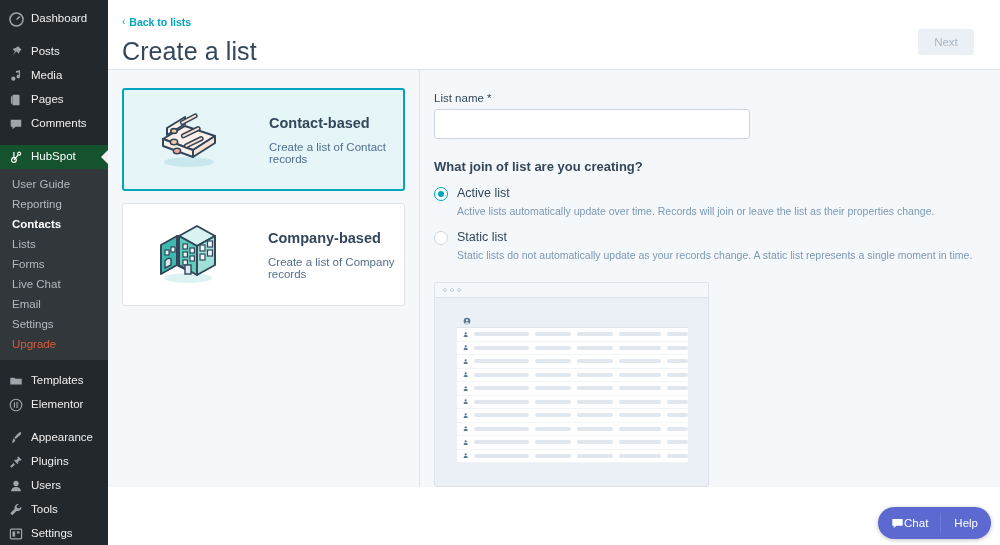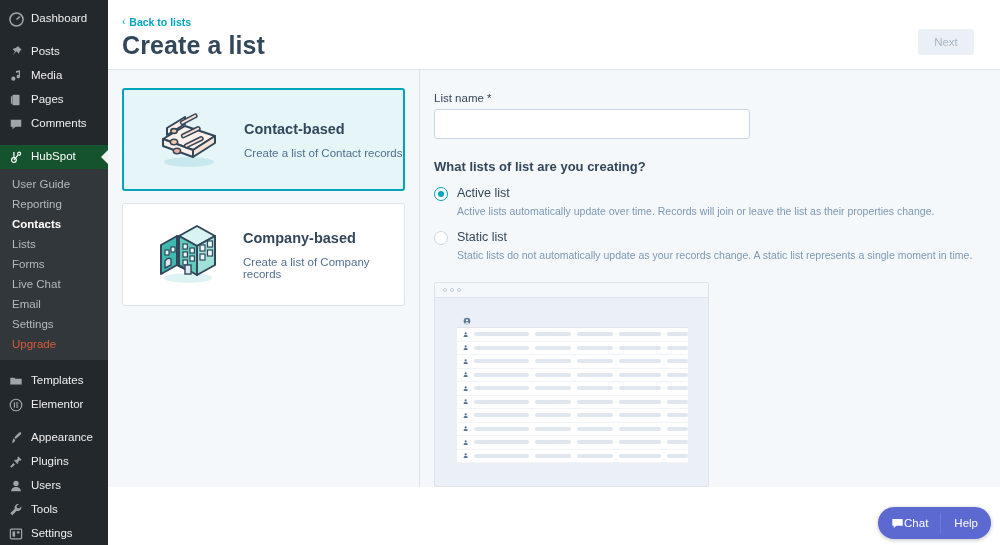--- a/index.html
+++ b/index.html
@@ -84,23 +84,23 @@
   .back-link {
     display: inline-flex; align-items: center; gap: 4px;
     color: #00a4bd;
     font-size: 10.5px;
     font-weight: bold;
     text-decoration: none;
   }
   .back-chev { font-size: 10px; line-height: 1; font-weight: normal; }
   .page-title {
     font-size: 25px;
-    font-weight: 700;
+    font-weight: 400;
     color: #33475b;
-    margin-top: 2px;
+    margin-top: 8px;
     letter-spacing: 0.1px;
   }
   .next-btn {
     position: absolute; right: 26px; top: 29px;
     width: 56px; height: 26px;
     background: #eaf0f6;
     border: none; border-radius: 3px;
     color: #a9b5c3;
     font-size: 11.5px;
     font-family: "Liberation Sans", sans-serif;
@@ -118,20 +118,21 @@
   
   .type-card {
     height: 103px;
     border: 1px solid #dfe3eb;
     border-radius: 3px;
     background: #ffffff;
     display: flex; align-items: center;
     padding-left: 22px;
     margin-bottom: 12px;
     cursor: pointer;
+    gap: 25px;
   }
   .type-card.selected {
     border: 2px solid #00a4bd;
     background: #e5f5f8;
   }
   .card-ill { width: 86px; flex: 0 0 86px; display: flex; align-items: center; justify-content: center; }
   .card-txt { padding-left: 12px; }
   .card-title { font-size: 14.5px; font-weight: bold; color: #33475b; }
   .card-sub { font-size: 11.5px; color: #516f90; margin-top: 10px; }
 
@@ -452,21 +453,21 @@
           </div>
         </div>
 
       </div>
 
       <div class="right-col">
 
         <div class="field-label">List name *</div>
         <input class="text-input" type="text" placeholder="" style="">
 
-        <div class="q-title">What lists of list are you creating?</div>
+        <div class="q-title">What join of list are you creating?</div>
 
         <div class="radio-block">
           <div class="radio-row">
             <span class="radio-dot on"></span>
             <div class="radio-body">
               <div class="radio-label">Active list</div>
               <div class="radio-desc">Active lists automatically update over time. Records will join or leave the list as their properties change.</div>
             </div>
           </div>
         </div>

